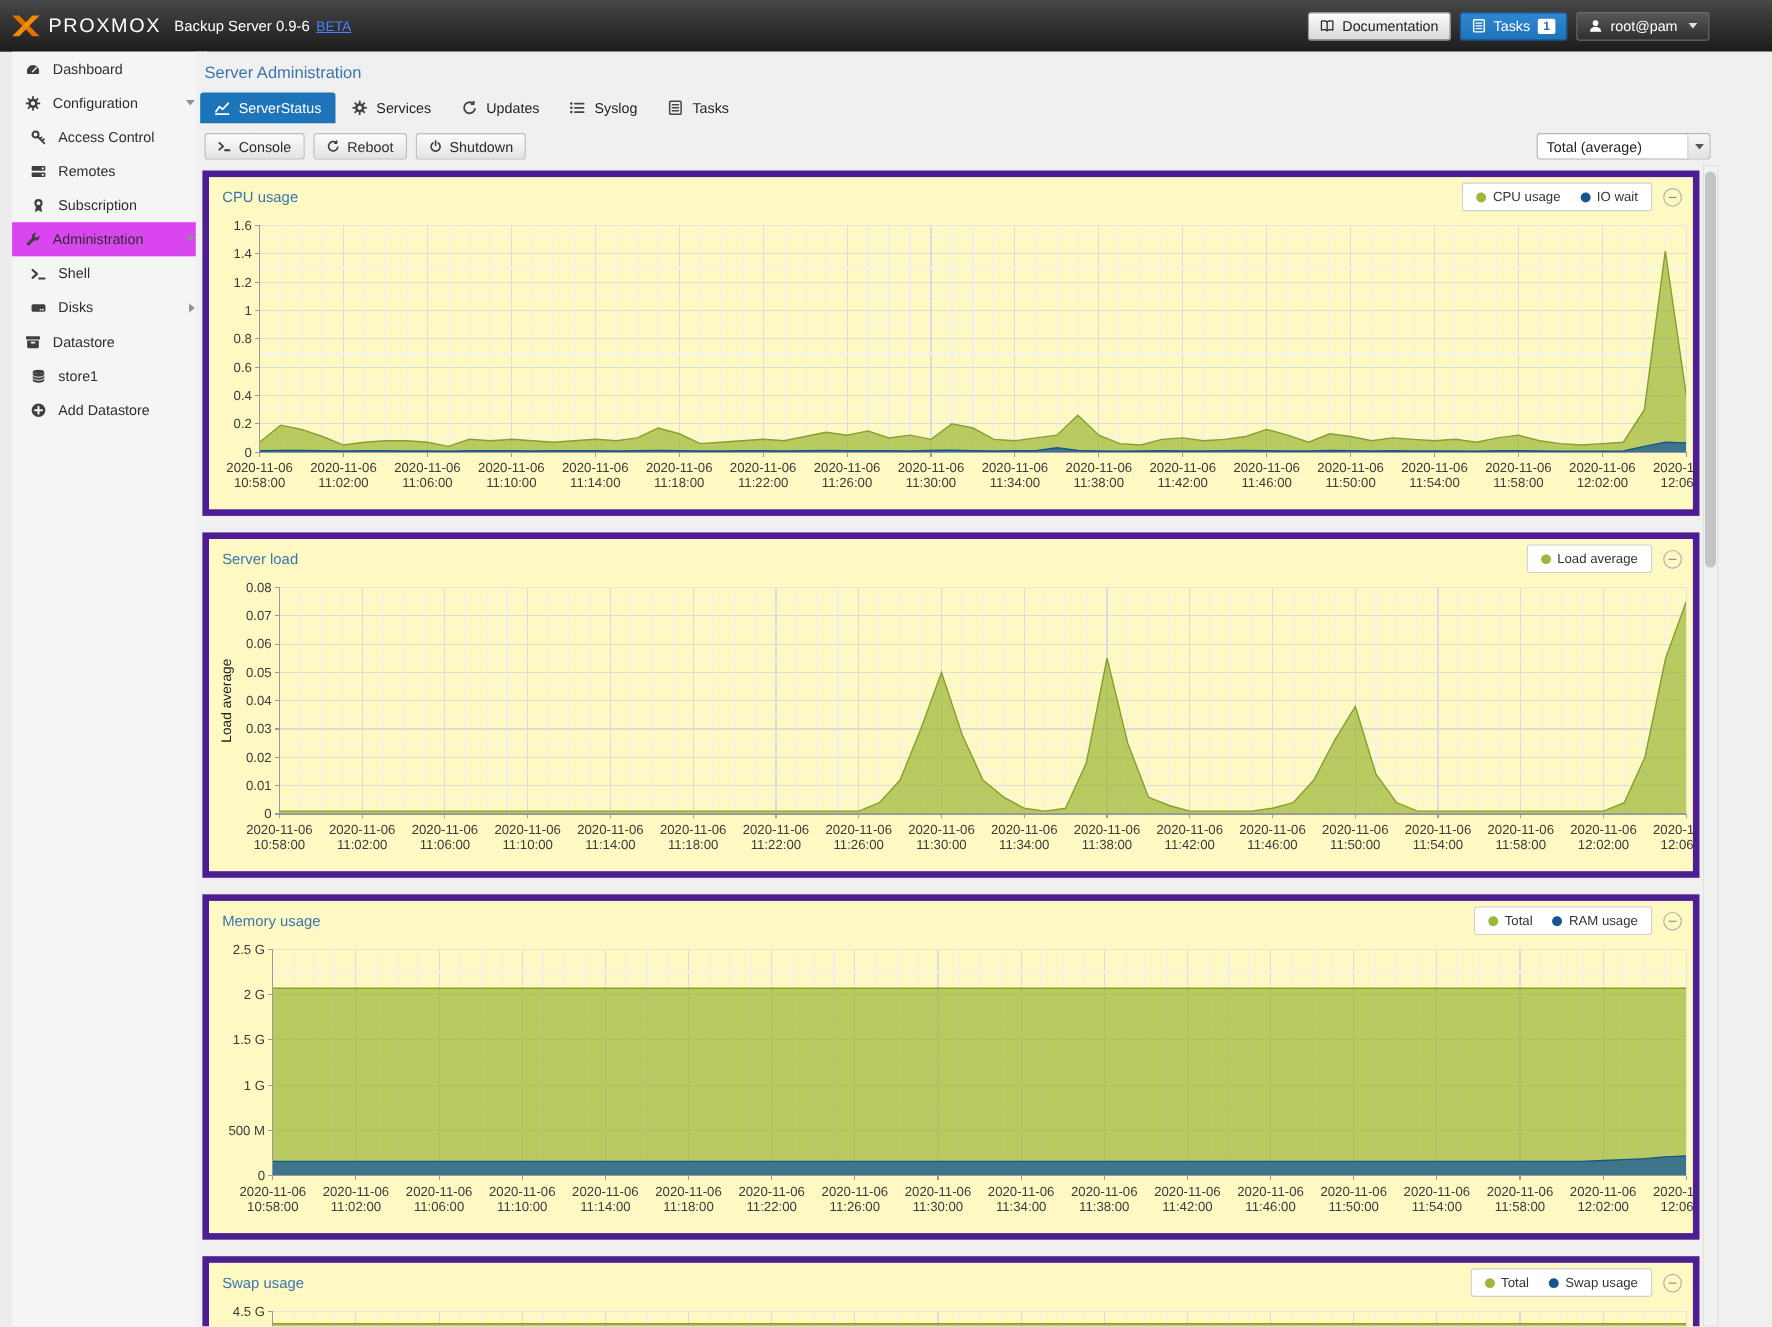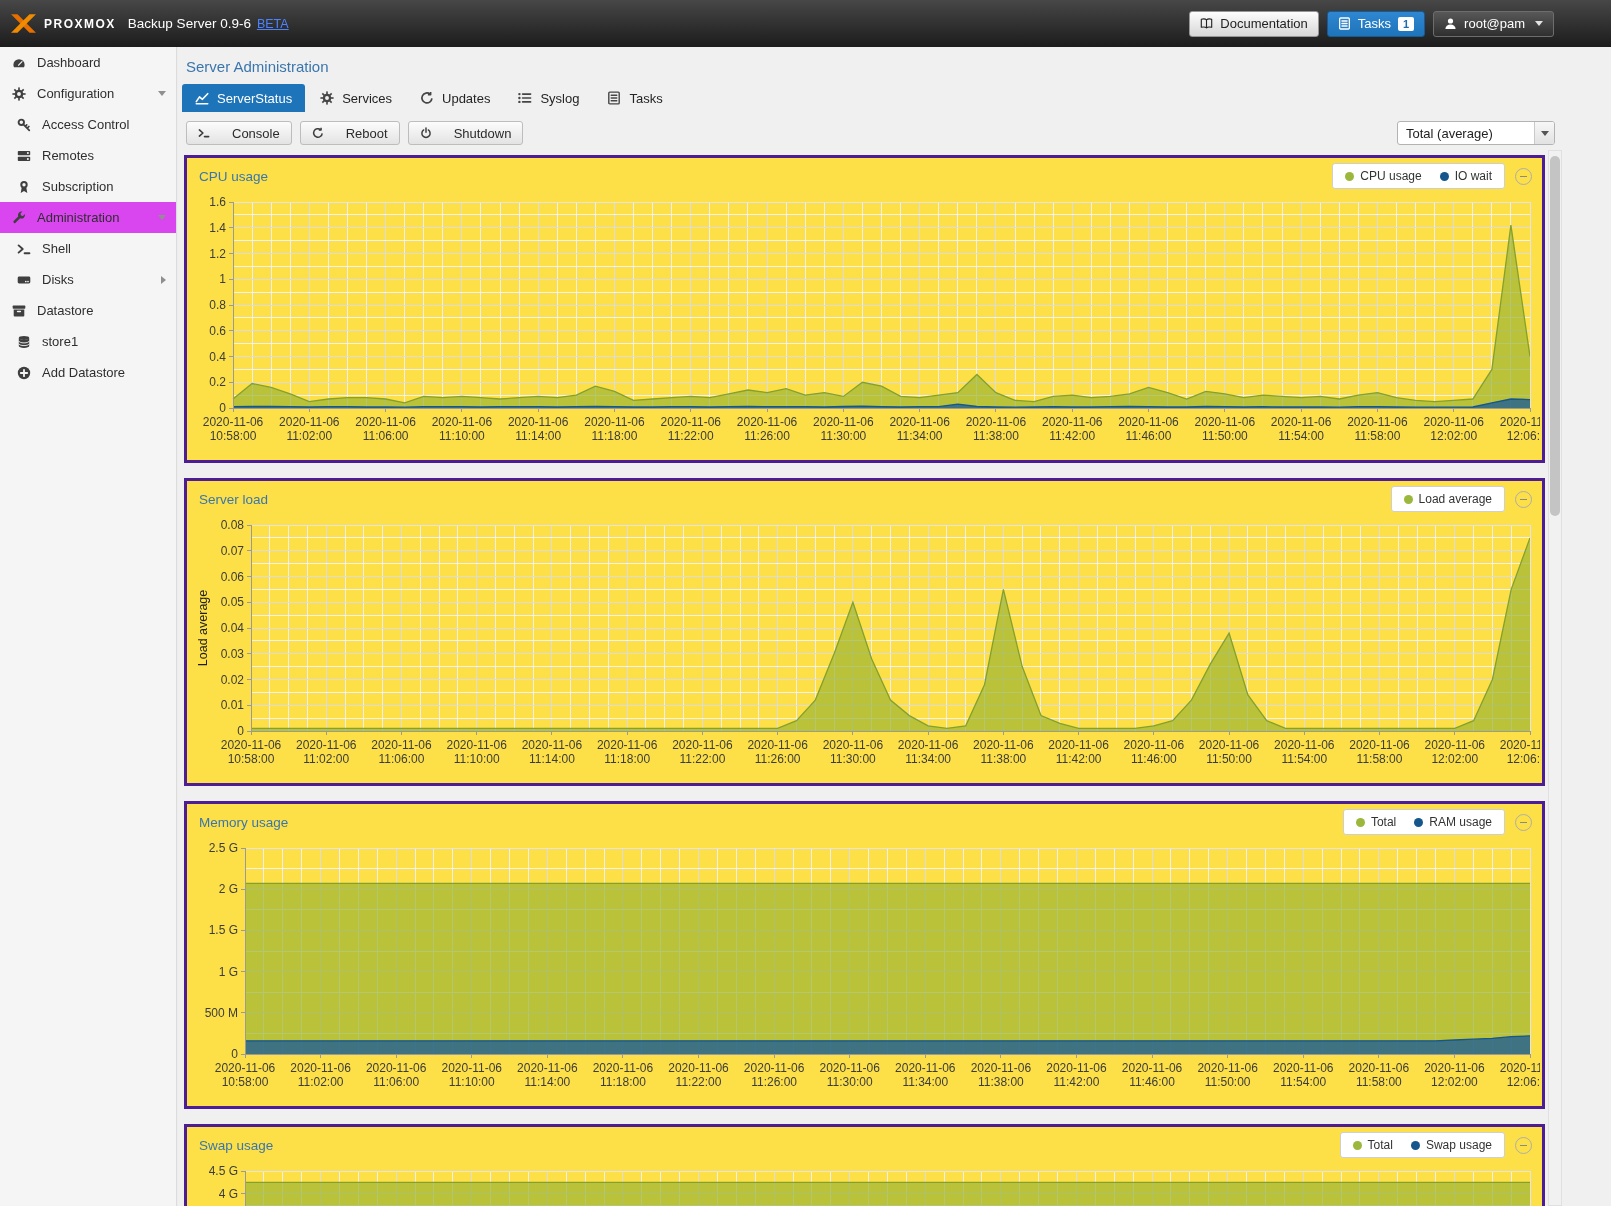--- a/index.html
+++ b/index.html
@@ -5,36 +5,36 @@
   *{box-sizing:border-box}
   html,body{margin:0;padding:0}
   body{width:1611px;height:1206px;overflow:hidden;position:relative;
        font-family:"Liberation Sans",sans-serif;background:#ededed;font-size:13px;color:#222}
 
   
   .header{height:47px;background:linear-gradient(#474747,#1c1c1c);display:flex;align-items:center;
           padding:0 57px 0 10px}
   .logo{display:flex;align-items:center;gap:7px}
   .logo svg{width:27px;height:21px;display:block}
-  .brand{color:#fff;font-weight:bold;font-size:12px;letter-spacing:1.5px}
+  .brand{color:#fff;font-weight:normal;font-size:18px;letter-spacing:1.5px}
   .product{color:#fff;font-size:13.5px;margin-left:12px}
   .beta{color:#4d82ff;font-size:12.5px;margin-left:6px;text-decoration:underline;cursor:pointer}
   .hgroup{margin-left:auto;display:flex;align-items:center;gap:8px}
   .hbtn{height:26px;border-radius:3px;display:flex;align-items:center;gap:7px;padding:0 10px;
         font-size:13px;cursor:pointer}
   .hbtn .icon svg{width:13px;height:13px;display:block}
   .hbtn.light{background:linear-gradient(#fdfdfd,#d7d7d7);border:1px solid #969696;color:#222}
   .hbtn.blue{background:linear-gradient(#2f87d2,var(--accent,#1e74b9));border:1px solid #175a95;color:#fff}
   .hbtn.dark{background:linear-gradient(#585858,#2f2f2f);border:1px solid #6d6d6d;color:#fff}
   .badge{background:#fff;color:#1e6cb0;font-weight:bold;font-size:11px;border-radius:2px;padding:1px 5px}
   .caret{width:0;height:0;border-left:4px solid transparent;border-right:4px solid transparent;
          border-top:5px solid #e3e3e3;margin-left:3px}
 
   
-  .sidebar{position:absolute;top:47px;left:0;width:177px;bottom:0;background:#f5f5f5;
+  .sidebar{position:absolute;top:47px;left:11px;width:177px;bottom:0;background:#f5f5f5;
            border-right:1px solid #dcdcdc}
   .nav-item{height:31px;display:flex;align-items:center;padding:0 10px 0 12px;font-size:13px;
             color:#2e2e2e;cursor:pointer}
   .nav-item .icon{width:16px;margin-right:9px;color:#3f3f3f;display:flex}
   .nav-item .icon svg{width:14px;height:14px;display:block}
   .nav-item.lvl1{padding-left:17px}
   .nav-item.selected{background:#d946ef}
   .expander{margin-left:auto}
   .exp-down{width:0;height:0;border-left:4px solid transparent;border-right:4px solid transparent;
             border-top:5px solid #8f8f8f}
@@ -47,36 +47,36 @@
 
   .tabs{display:flex;gap:2px;margin-left:4px}
   .tab{height:28px;display:flex;align-items:center;gap:8px;padding:0 13px;font-size:13px;
        color:#242424;cursor:pointer;border-radius:3px 3px 0 0}
   .tab .icon{display:flex;color:#454545}
   .tab .icon svg{width:14px;height:14px;display:block}
   .tab.active{background:var(--accent,#1e74b9);color:#fff}
   .tab.active .icon{color:#fff}
 
   .toolbar{display:flex;align-items:center;gap:8px;margin:9px 56px 10px 8px}
-  .tbtn{height:24px;display:flex;align-items:center;gap:22px;padding:0 11px;font-size:13px;color:#2b2b2b;
+  .tbtn{height:24px;display:flex;align-items:center;gap:7px;padding:0 11px;font-size:13px;color:#2b2b2b;
         background:linear-gradient(#fcfcfc,#e3e3e3);border:1px solid #bdbdbd;border-radius:3px;cursor:pointer}
   .tbtn .icon{display:flex;color:#3c3c3c}
   .tbtn .icon svg{width:12px;height:12px;display:block}
   .spacer{flex:1}
   .combo{width:158px;height:24px;border:1px solid #b3b3b3;border-radius:3px;background:#fff;
          display:flex;align-items:center;cursor:pointer;overflow:hidden}
   .combo-text{flex:1;padding-left:8px;font-size:13px;color:#222;white-space:nowrap}
   .combo-trigger{width:20px;height:100%;border-left:1px solid #c9c9c9;
                  background:linear-gradient(#f7f7f7,#e2e2e2);display:flex;align-items:center;justify-content:center}
   .combo-trigger b{width:0;height:0;border-left:4px solid transparent;border-right:4px solid transparent;
                  border-top:5px solid #555}
 
   
   .charts{margin:0 66px 0 6px}
-  .panel{background:#fde047;border:3px solid #4c1d95;margin-bottom:15px}
+  .panel{background:#fef9c3;border:6px solid #4c1d95;margin-bottom:15px}
   .panel-hd{display:flex;align-items:center;padding:5px 10px 5px 12px}
   .panel-title{color:var(--title,#3a76ad);font-size:13.5px}
   .legend{margin-left:auto;display:flex;align-items:center;gap:18px;border:1px solid #cfcfcf;
           border-radius:3px;background:#fff;padding:5px 12px;cursor:pointer}
   .legend-item{display:flex;align-items:center;gap:6px;font-size:12px;color:#333}
   .legend-dot{width:9px;height:9px;border-radius:50%;background:#999}
   .collapse-tool{width:17px;height:17px;border:1px solid #adadad;border-radius:50%;margin-left:10px;
                  display:flex;align-items:center;justify-content:center;cursor:pointer;flex:none}
   .collapse-tool i{display:block;width:7px;height:1px;background:#8a8a8a}
   .chart-box{height:262px;margin:0 6px 4px 6px}

